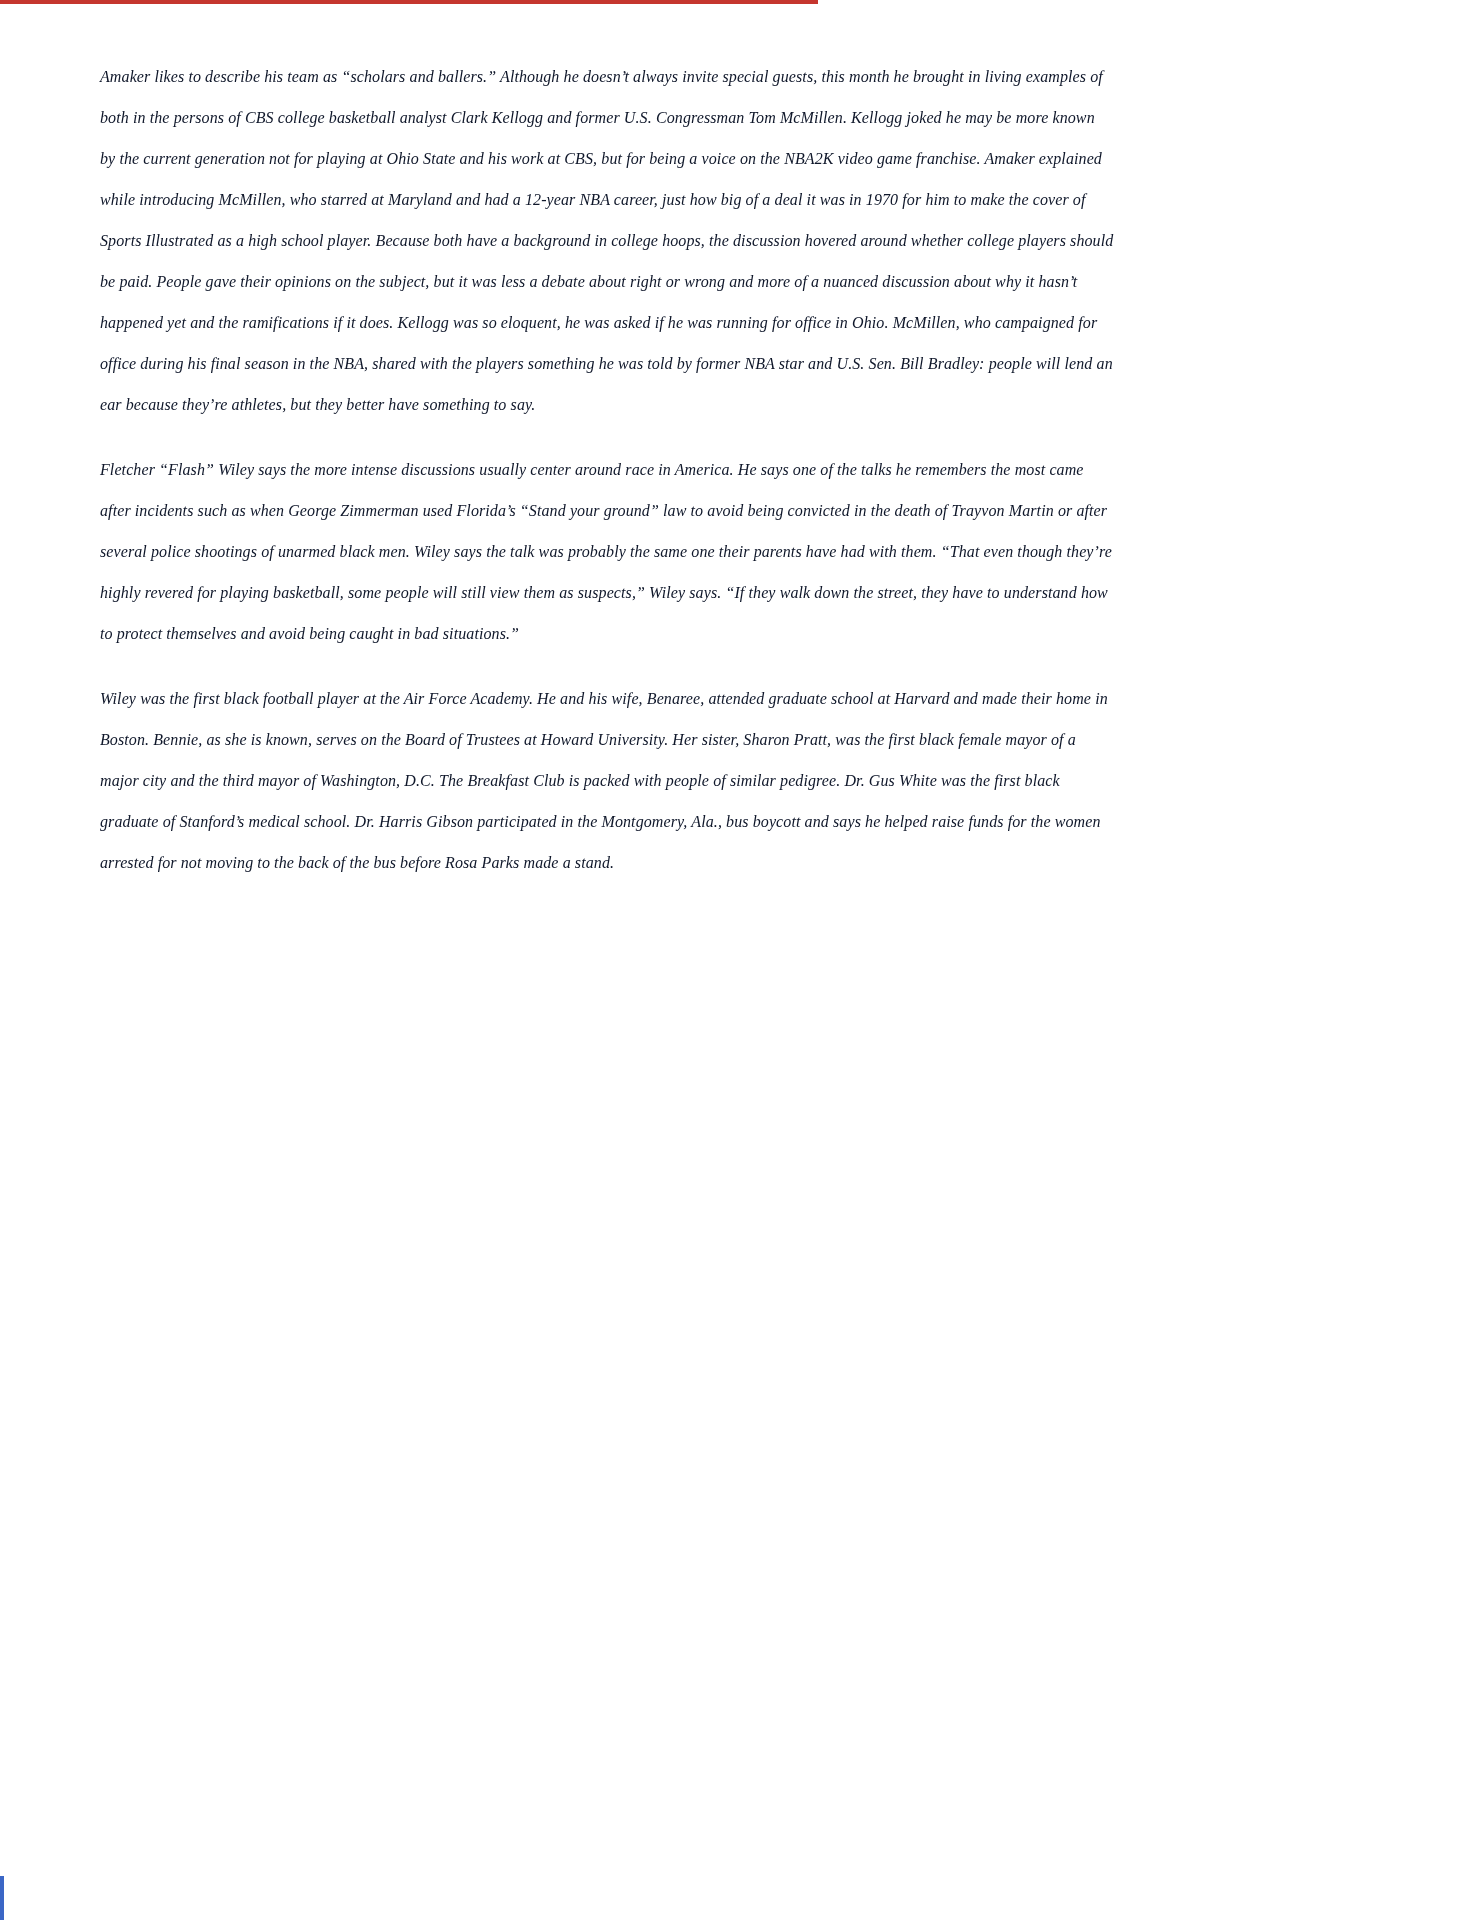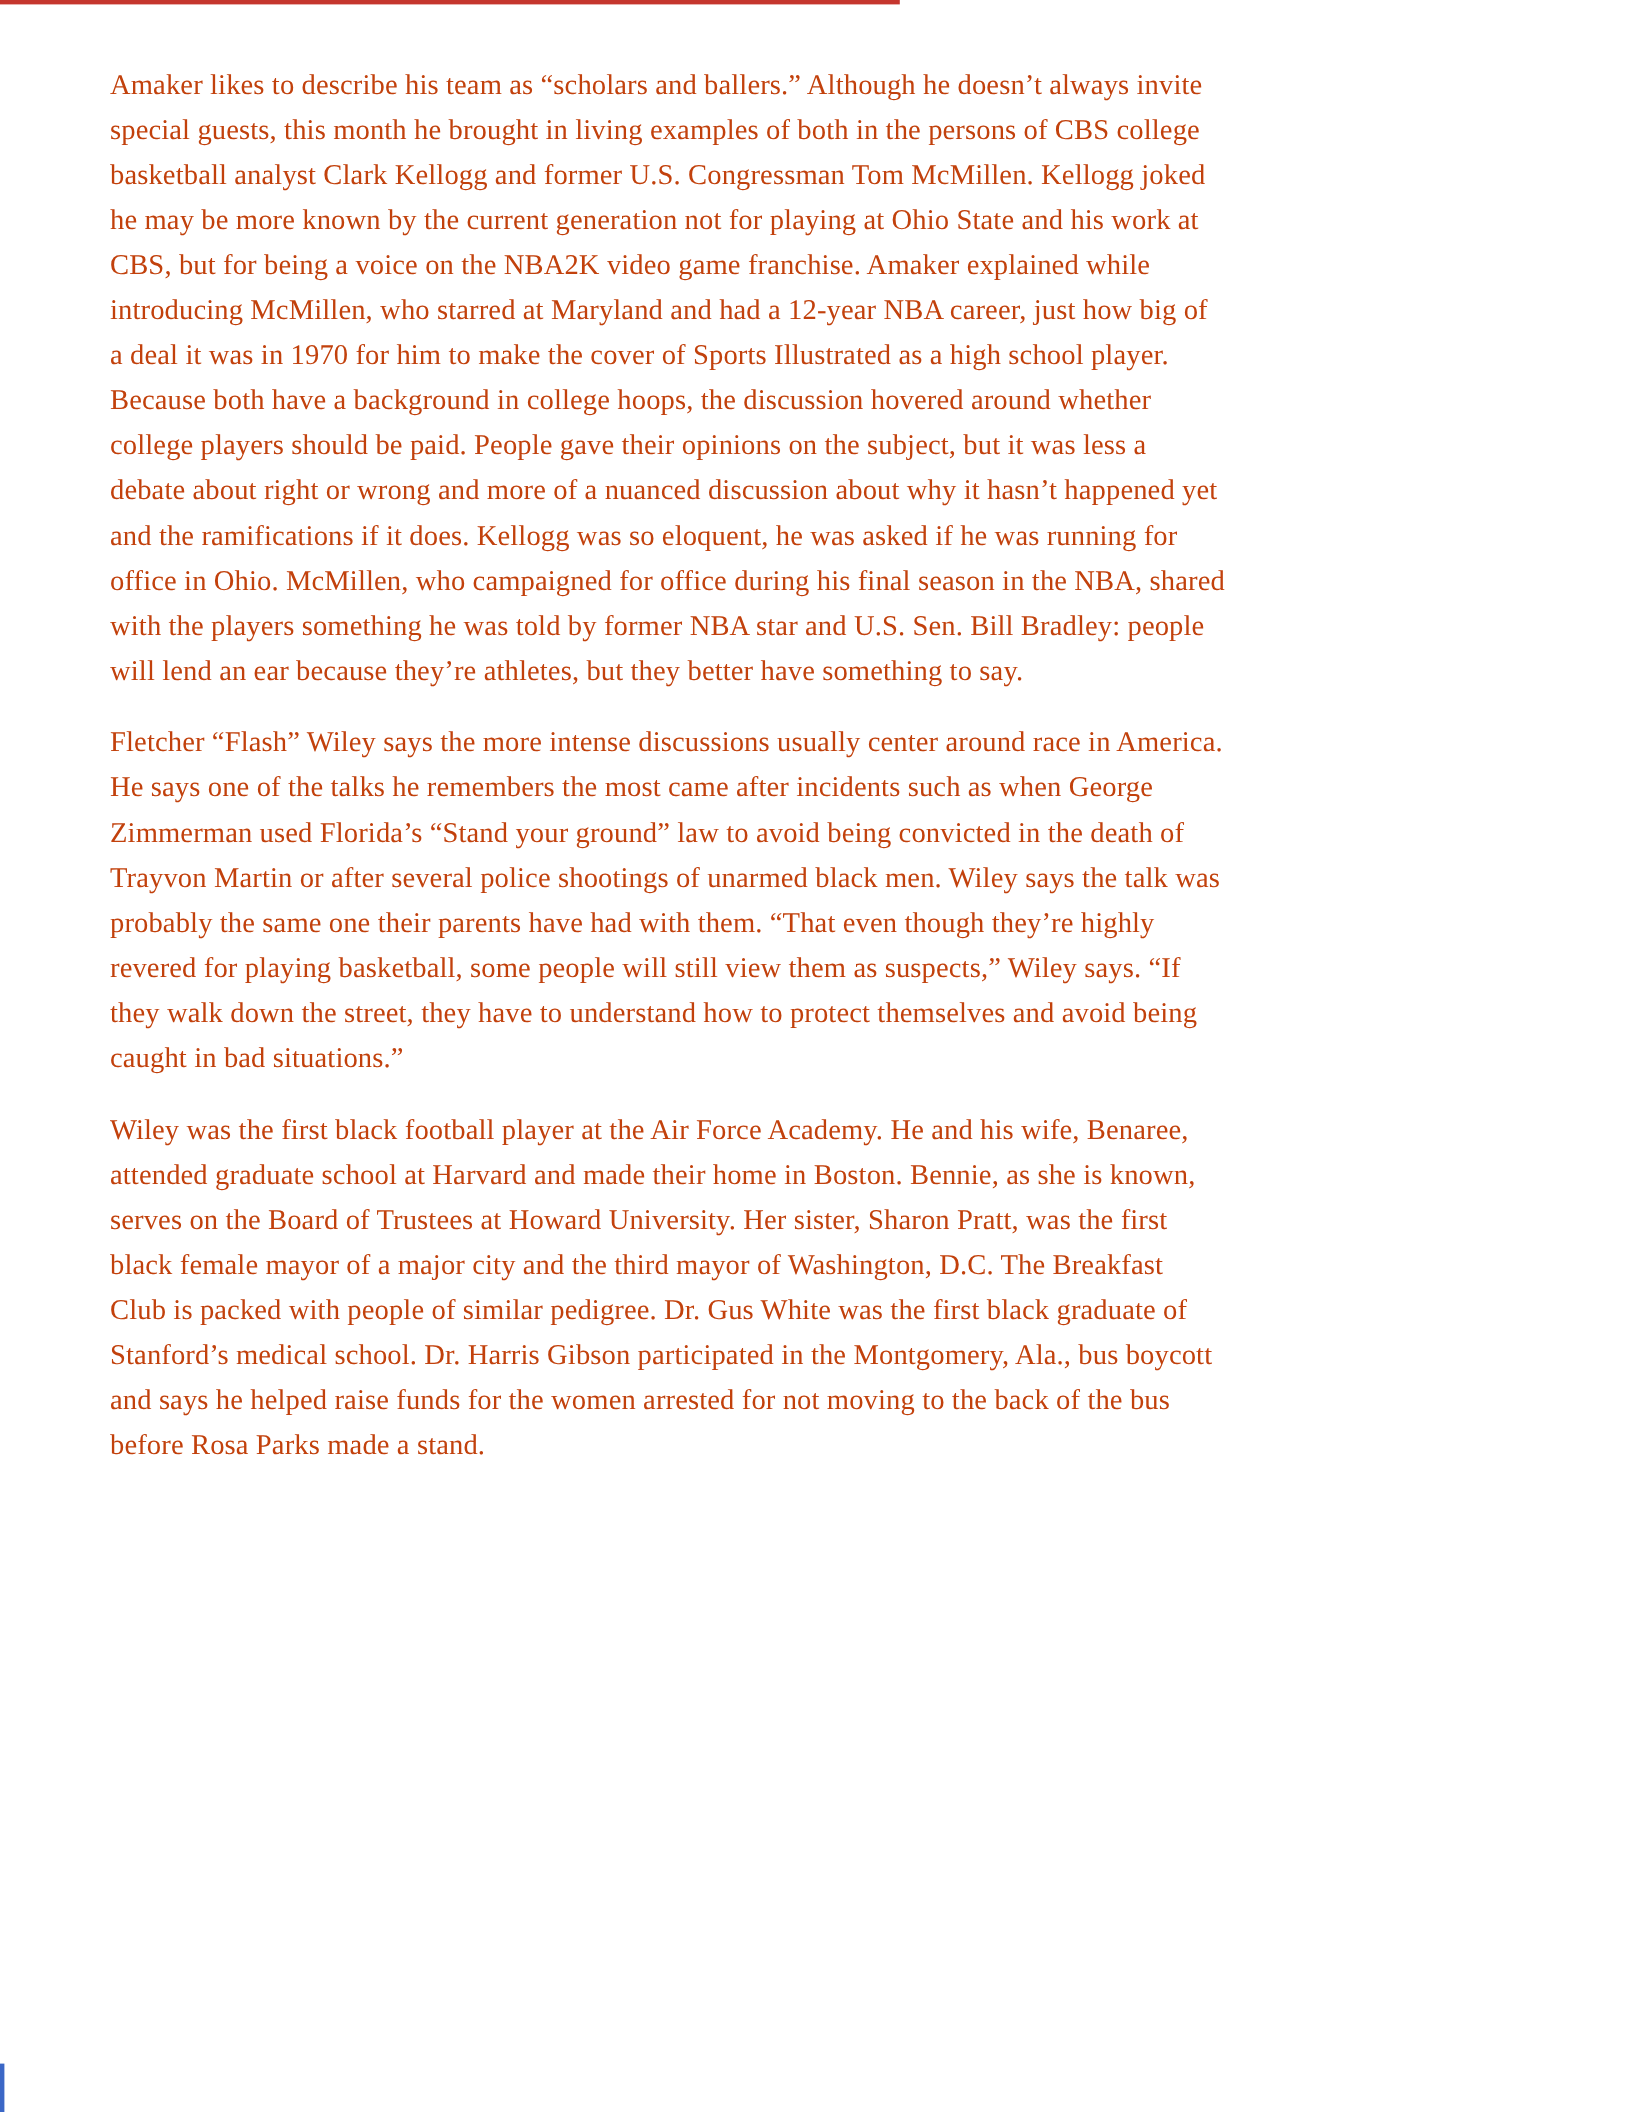--- a/index.html
+++ b/index.html
@@ -35,26 +35,27 @@
   }
 
   .article {
     position: absolute;
     top: 56px;
     left: 100px;
     width: 1014px;
   }
 
   .article p {
-    font-size: 26px;
+    font-size: 16px;
     line-height: 41px;
     letter-spacing: 0.1px;
     text-align: left;
     margin: 0 0 24px 0;
-    color: #c2410c;
+    color: #0f172a;
+    font-style: italic;
   }
 
   .article p:last-child {
     margin-bottom: 0;
   }
 </style>
 </head>
 <body>
 
 <div class="top-rule"></div>

